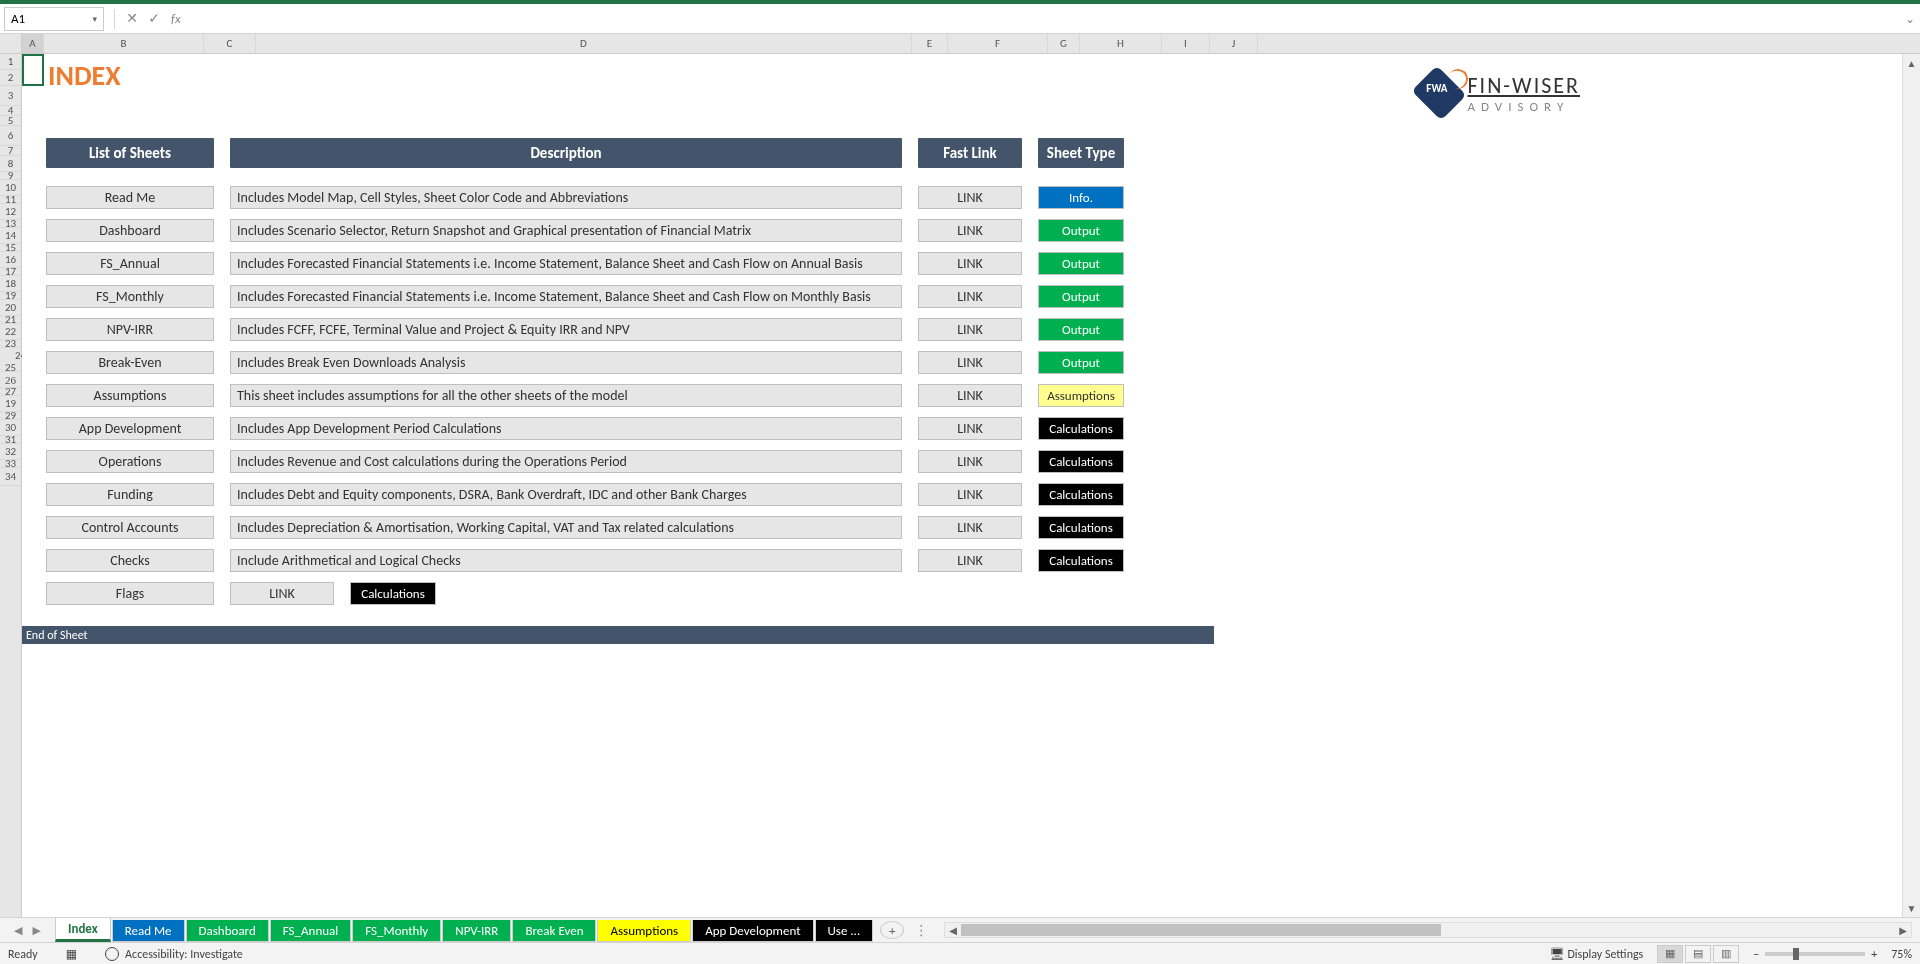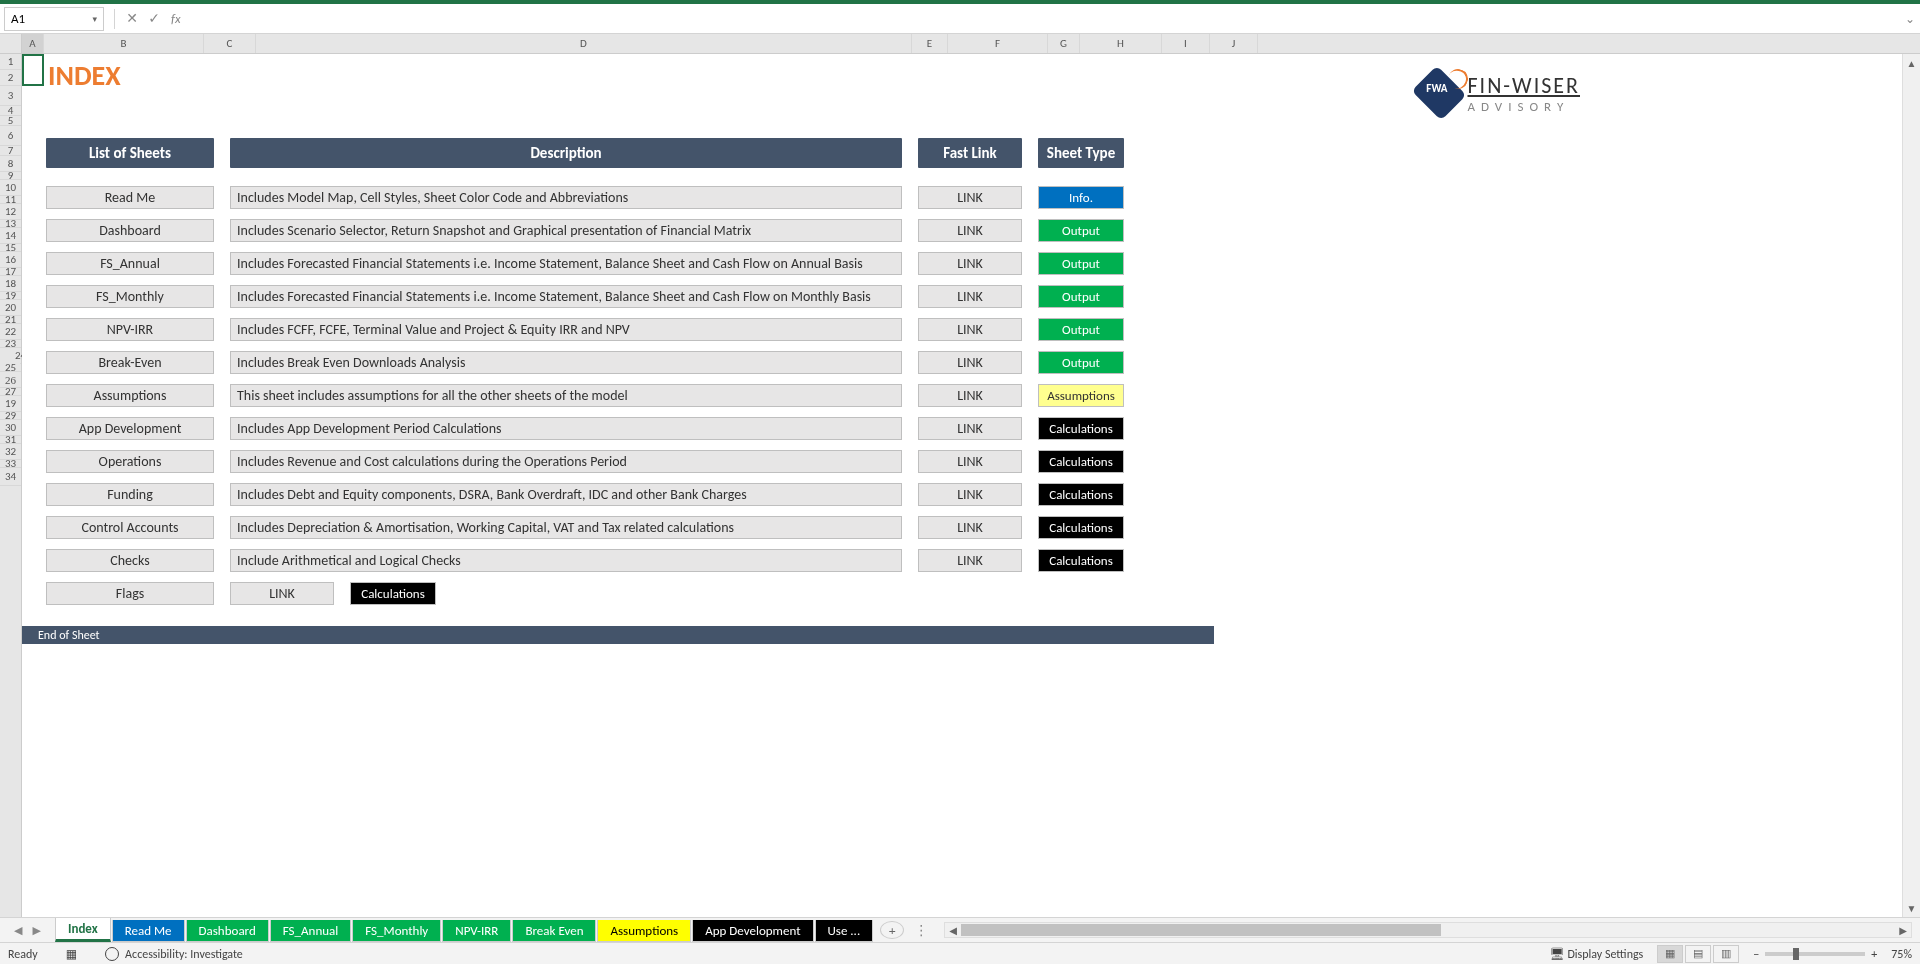--- a/index.html
+++ b/index.html
@@ -52,21 +52,21 @@
 .box { height: 23px; border: 1px solid #bfbfbf; display: flex; align-items: center; font-size: 14px; }
 .box.sheets { width: 168px; justify-content: center; background: #e7e6e6; color: #333; }
 .box.desc { width: 672px; padding: 0 6px; background: #e7e6e6; color: #333; }
 .box.fast { width: 104px; justify-content: center; background: #e7e6e6; color: #333; }
 .box.type { width: 86px; justify-content: center; font-size: 13px; }
 .type-info { background: #0070c0; color: #fff; }
 .type-output { background: #00b050; color: #fff; }
 .type-assumptions { background: #ffff8f; color: #333; }
 .type-calc { background: #000; color: #fff; }
 
-.end-bar { position: absolute; left: 0; top: 572px; width: 1192px; height: 18px; background: #44546a; color: #fff; font-size: 12px; padding-left: 16px; display: flex; align-items: center; }
+.end-bar { position: absolute; left: 0; top: 572px; width: 1192px; height: 18px; background: #44546a; color: #fff; font-size: 12px; padding-left: 4px; display: flex; align-items: center; }
 
 .vscroll { position: absolute; right: 0; top: 54px; width: 18px; background: #f0f0f0; border-left: 1px solid #dedede; display: flex; flex-direction: column; height: calc(100% - 101px); }
 .vscroll .sbtn { height: 18px; display: flex; align-items: center; justify-content: center; font-size: 10px; color: #666; background: #f0f0f0; }
 .vscroll .track { flex: 1; position: relative; }
 .vscroll .thumb { position: absolute; left: 2px; right: 2px; top: 0; height: 0; background: #c1c1c1; }
 
 .sheet-tabs-bar { position: absolute; bottom: 22px; left: 0; right: 0; height: 25px; background: #f3f3f3; border-top: 1px solid #d4d4d4; display: flex; align-items: center; }
 .tab-nav { display: flex; align-items: center; gap: 10px; padding: 0 14px; }
 .tab-nav-btn { font-size: 11px; color: #888; }
 .tab-list { display: flex; align-items: flex-end; height: 100%; }

